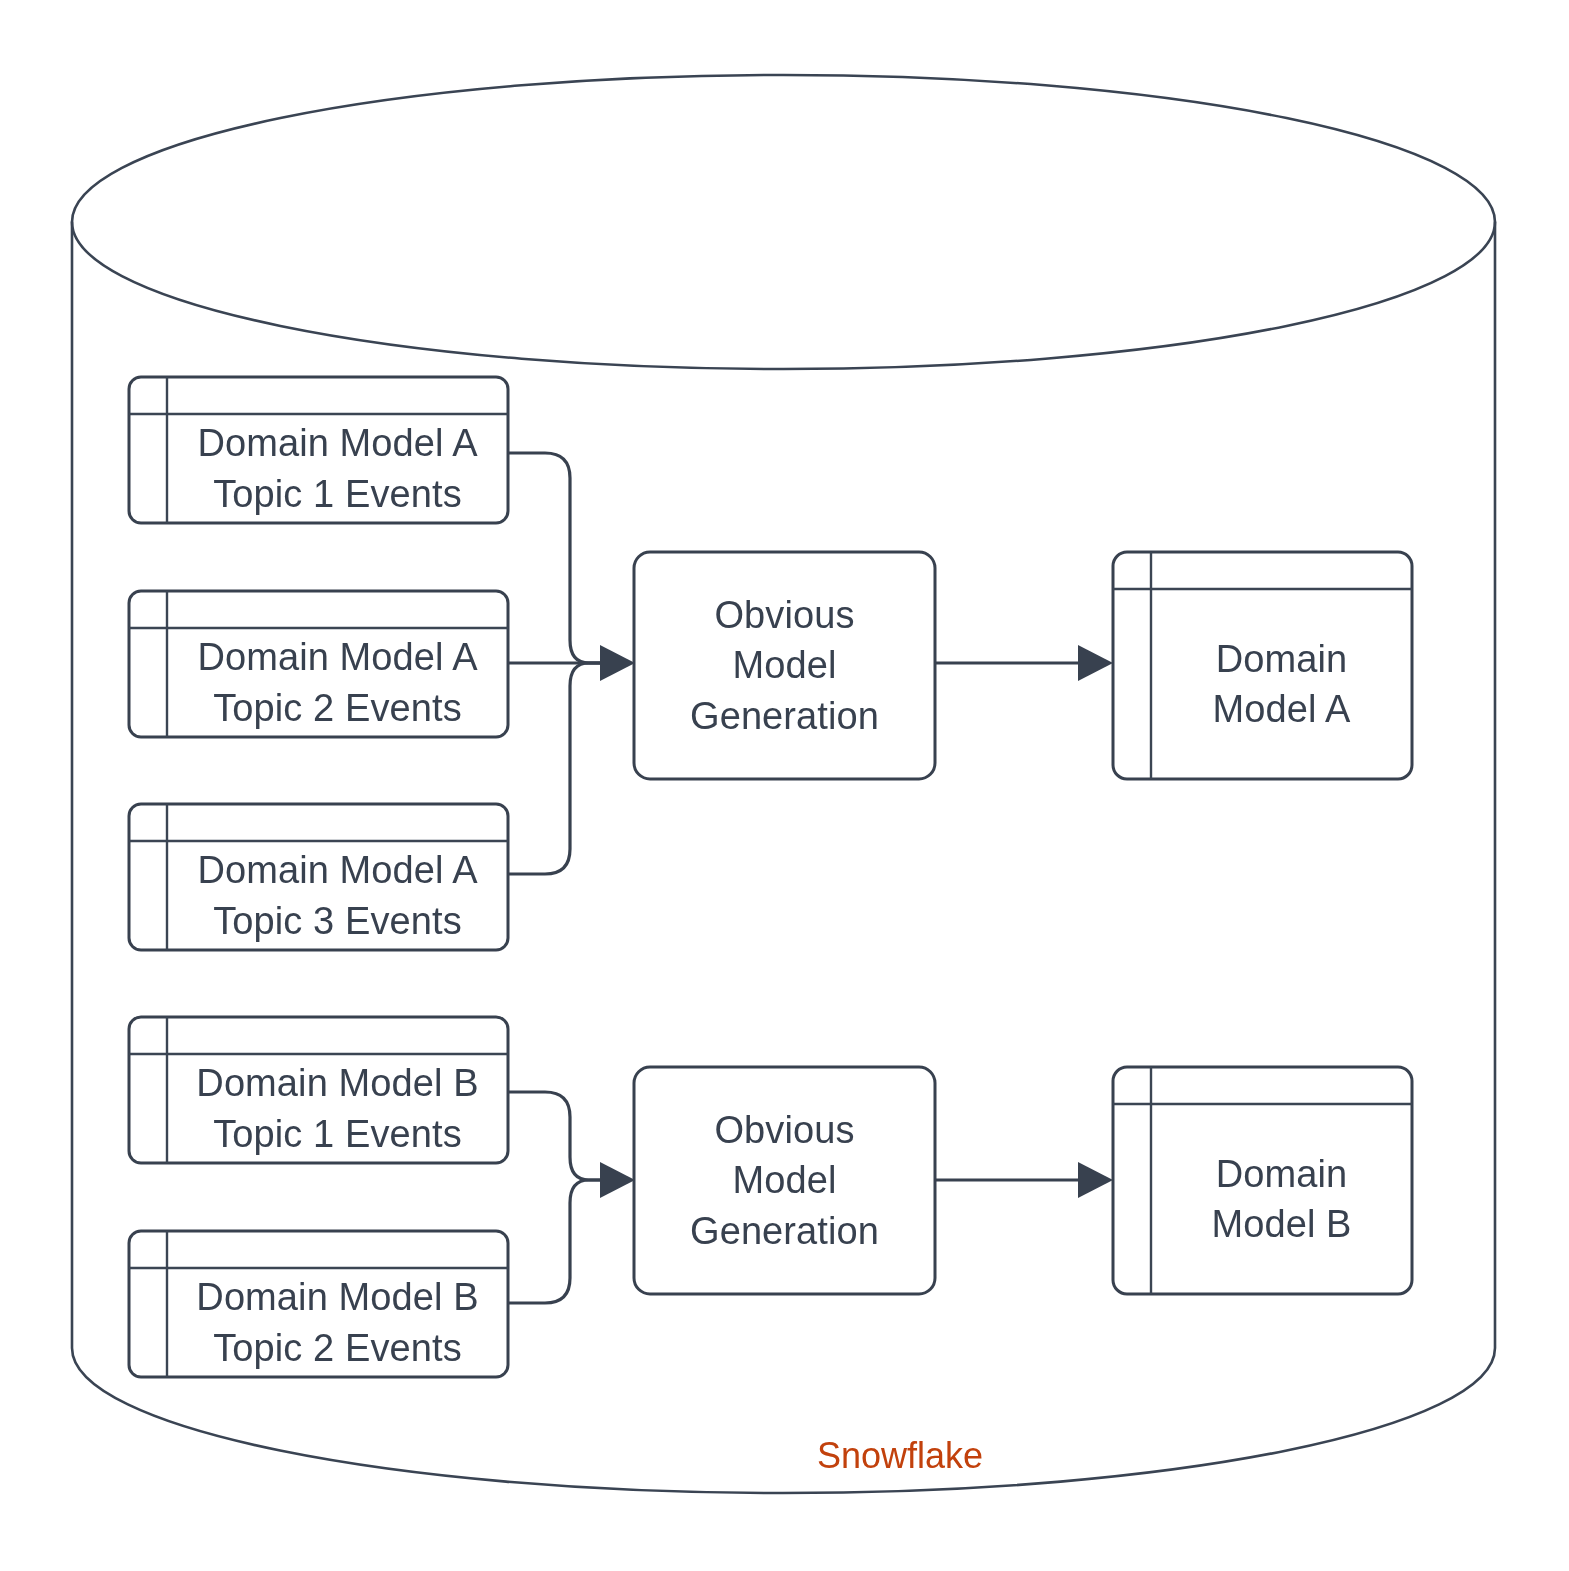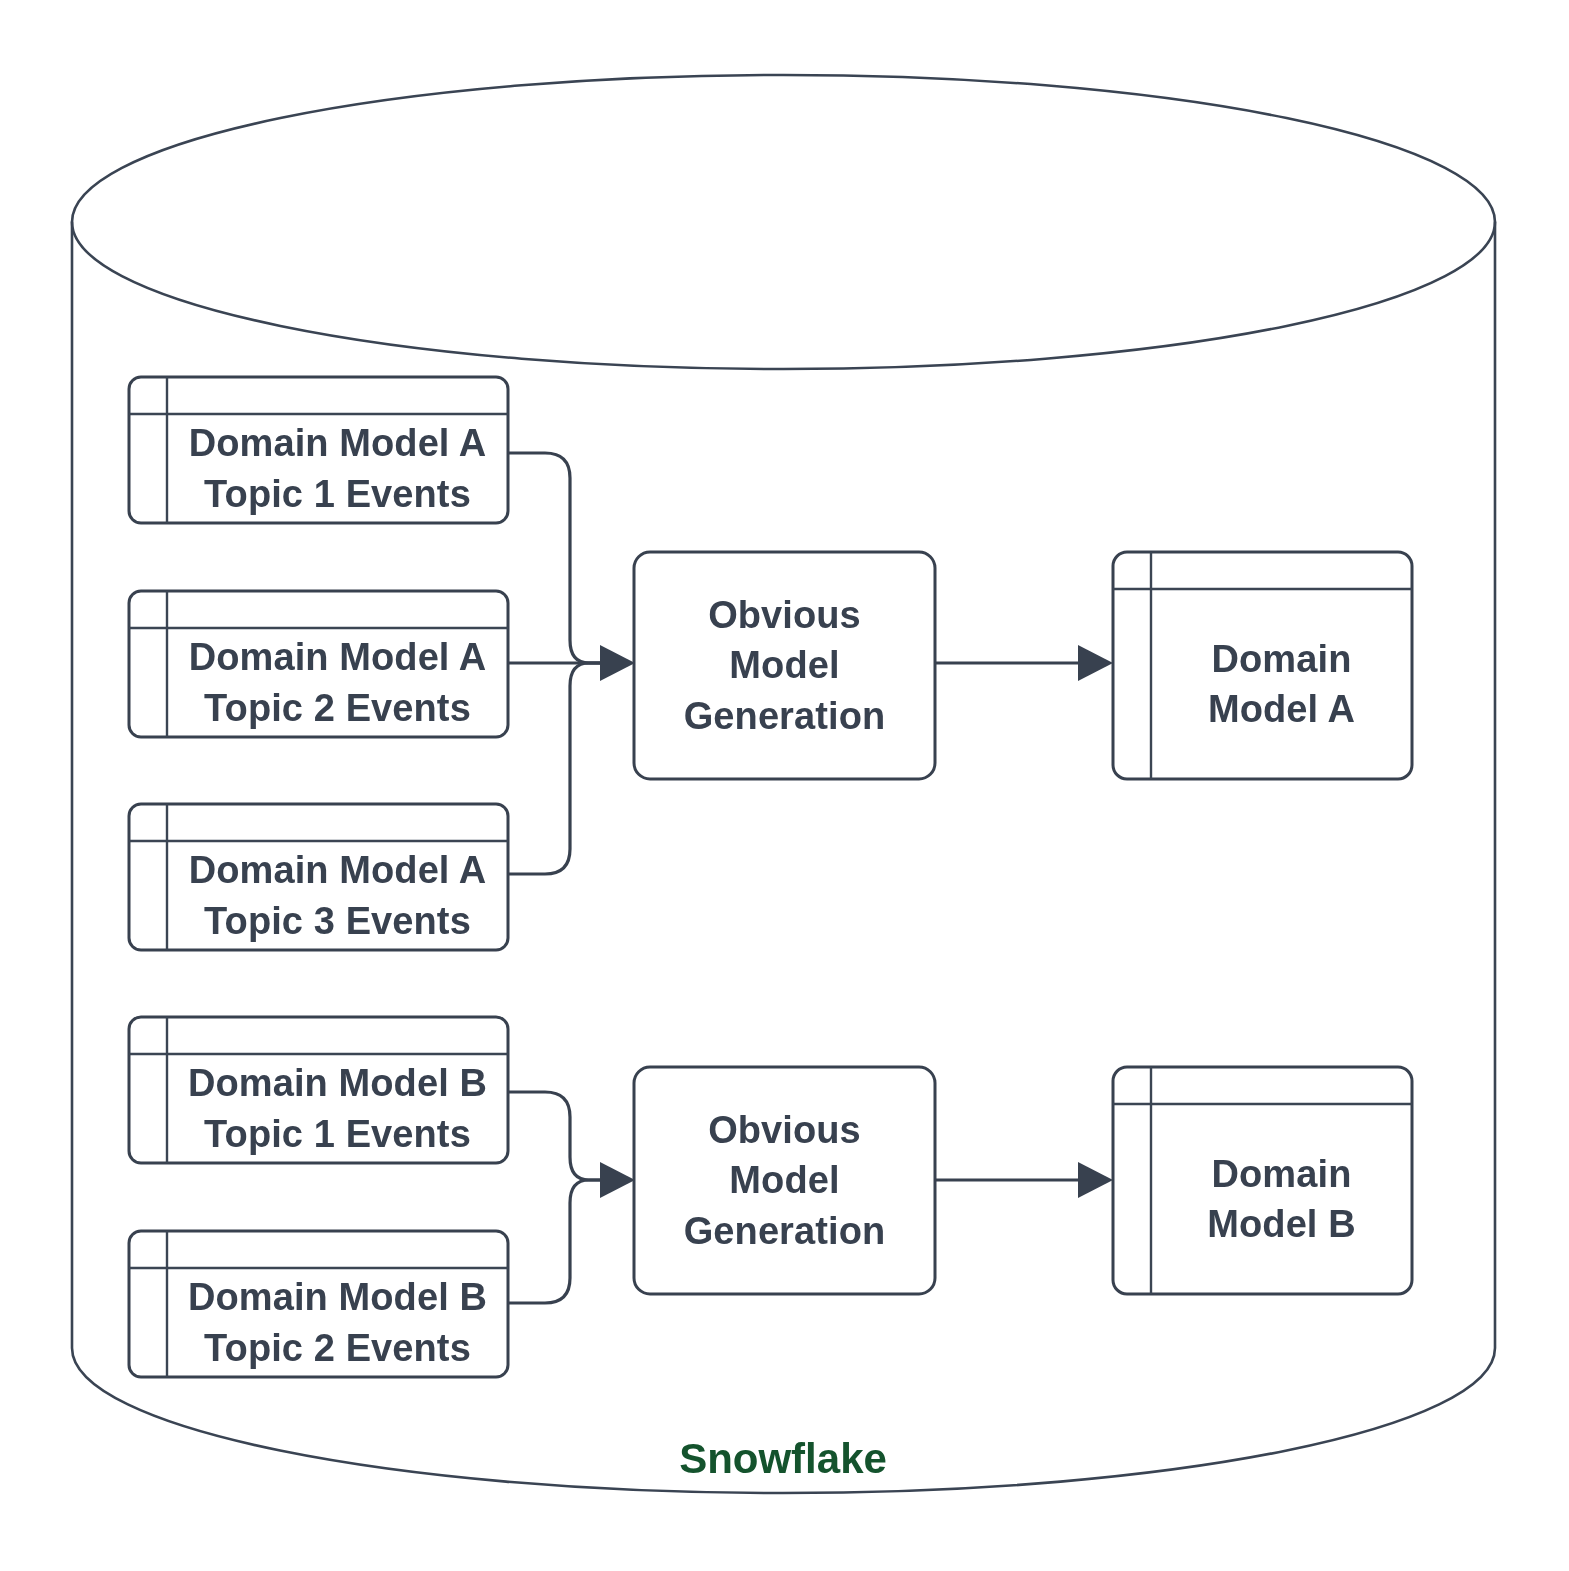--- a/index.html
+++ b/index.html
@@ -7,21 +7,20 @@
     padding: 0;
     background: #ffffff;
   }
   #canvas {
     position: relative;
     width: 1569px;
     height: 1571px;
     background: #ffffff;
     font-family: "Liberation Sans", sans-serif;
     overflow: hidden;
-    font-weight: bold;
   }
   #diagram-svg {
     position: absolute;
     left: 0;
     top: 0;
     width: 1569px;
     height: 1571px;
   }
   .stroke {
     fill: none;
@@ -65,24 +64,24 @@
     color: #38414f;
     font-family: "Liberation Sans", sans-serif;
     font-size: 38px;
     line-height: 1.32;
     letter-spacing: 0.1px;
     white-space: pre-line;
     pointer-events: none;
   }
   .container-label {
     position: absolute;
-    text-align: center;
-    color: #14532d;
+    text-align: right;
+    color: #c2410c;
     font-family: "Liberation Sans", sans-serif;
-    font-size: 42px;
+    font-size: 36px;
     line-height: 1.2;
   }
 </style>
 </head>
 <body>
 
 <div id="canvas">
 
   <svg id="diagram-svg" viewBox="0 0 1569 1571">
 

